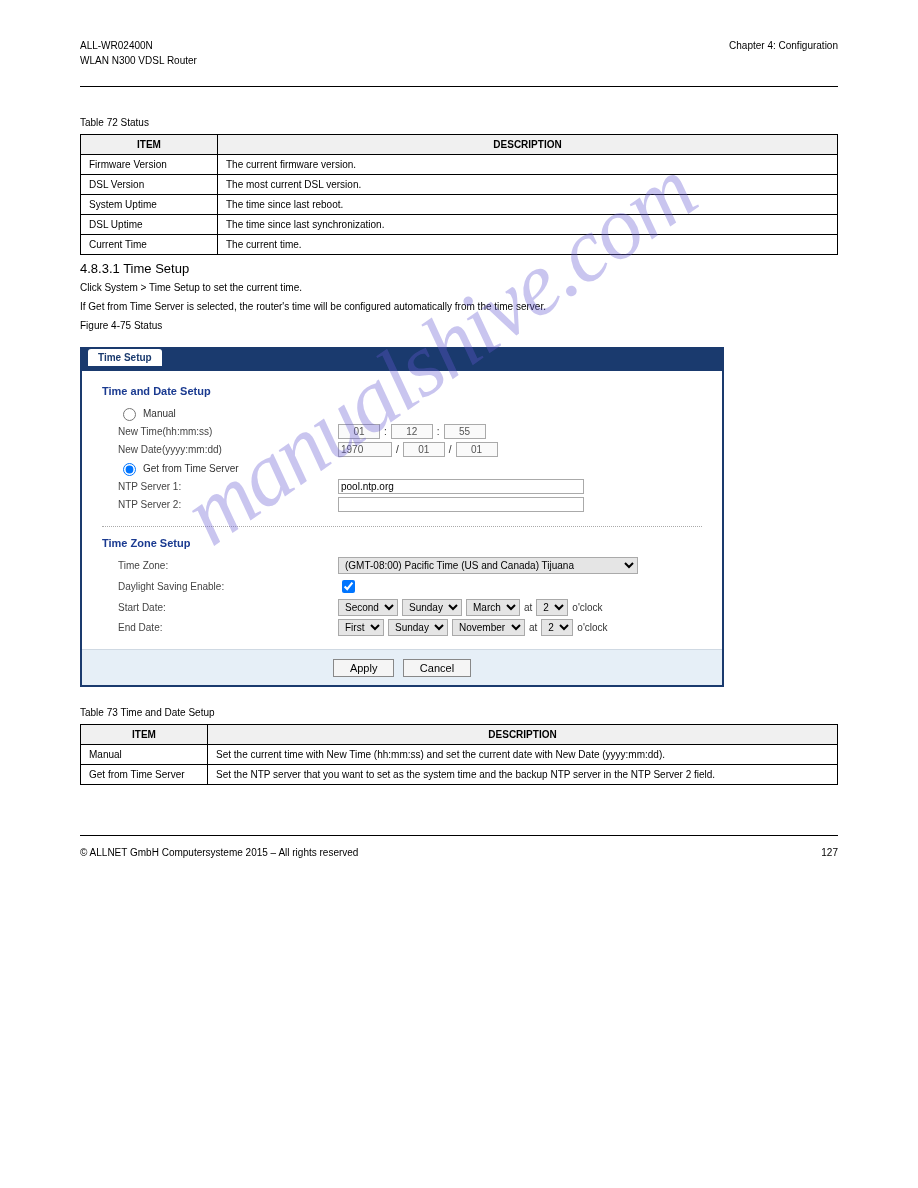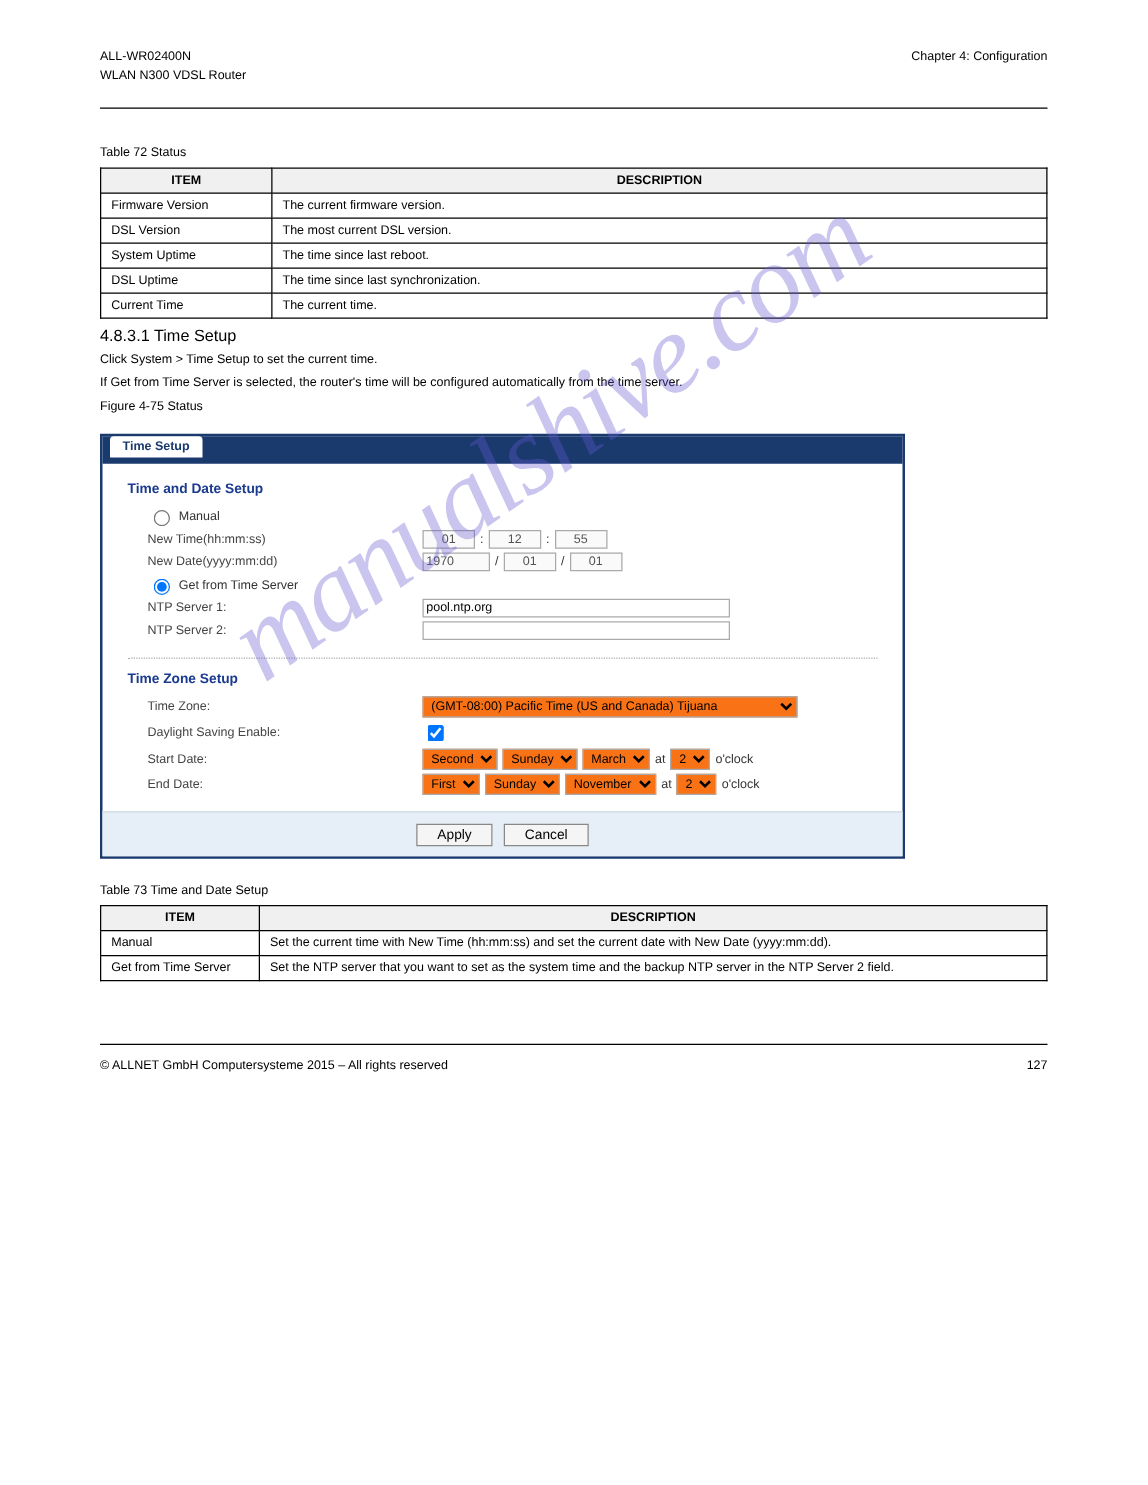--- a/index.html
+++ b/index.html
@@ -137,21 +137,21 @@
   }
   input[type=text].long {
     width: 240px;
     font-size: 10px;
     padding: 1px 2px;
     border: 1px solid #aaa;
   }
   select {
     font-size: 10px;
     border: 1px solid #aaa;
-    background: #f97316;
+    background: #e5e5e5;
     padding: 1px 2px;
   }
   hr.dotted {
     border: none;
     border-top: 1px dotted #aaa;
     margin: 14px 0 10px 0;
   }
   .btn-bar {
     background: #e6eff7;
     padding: 8px;

